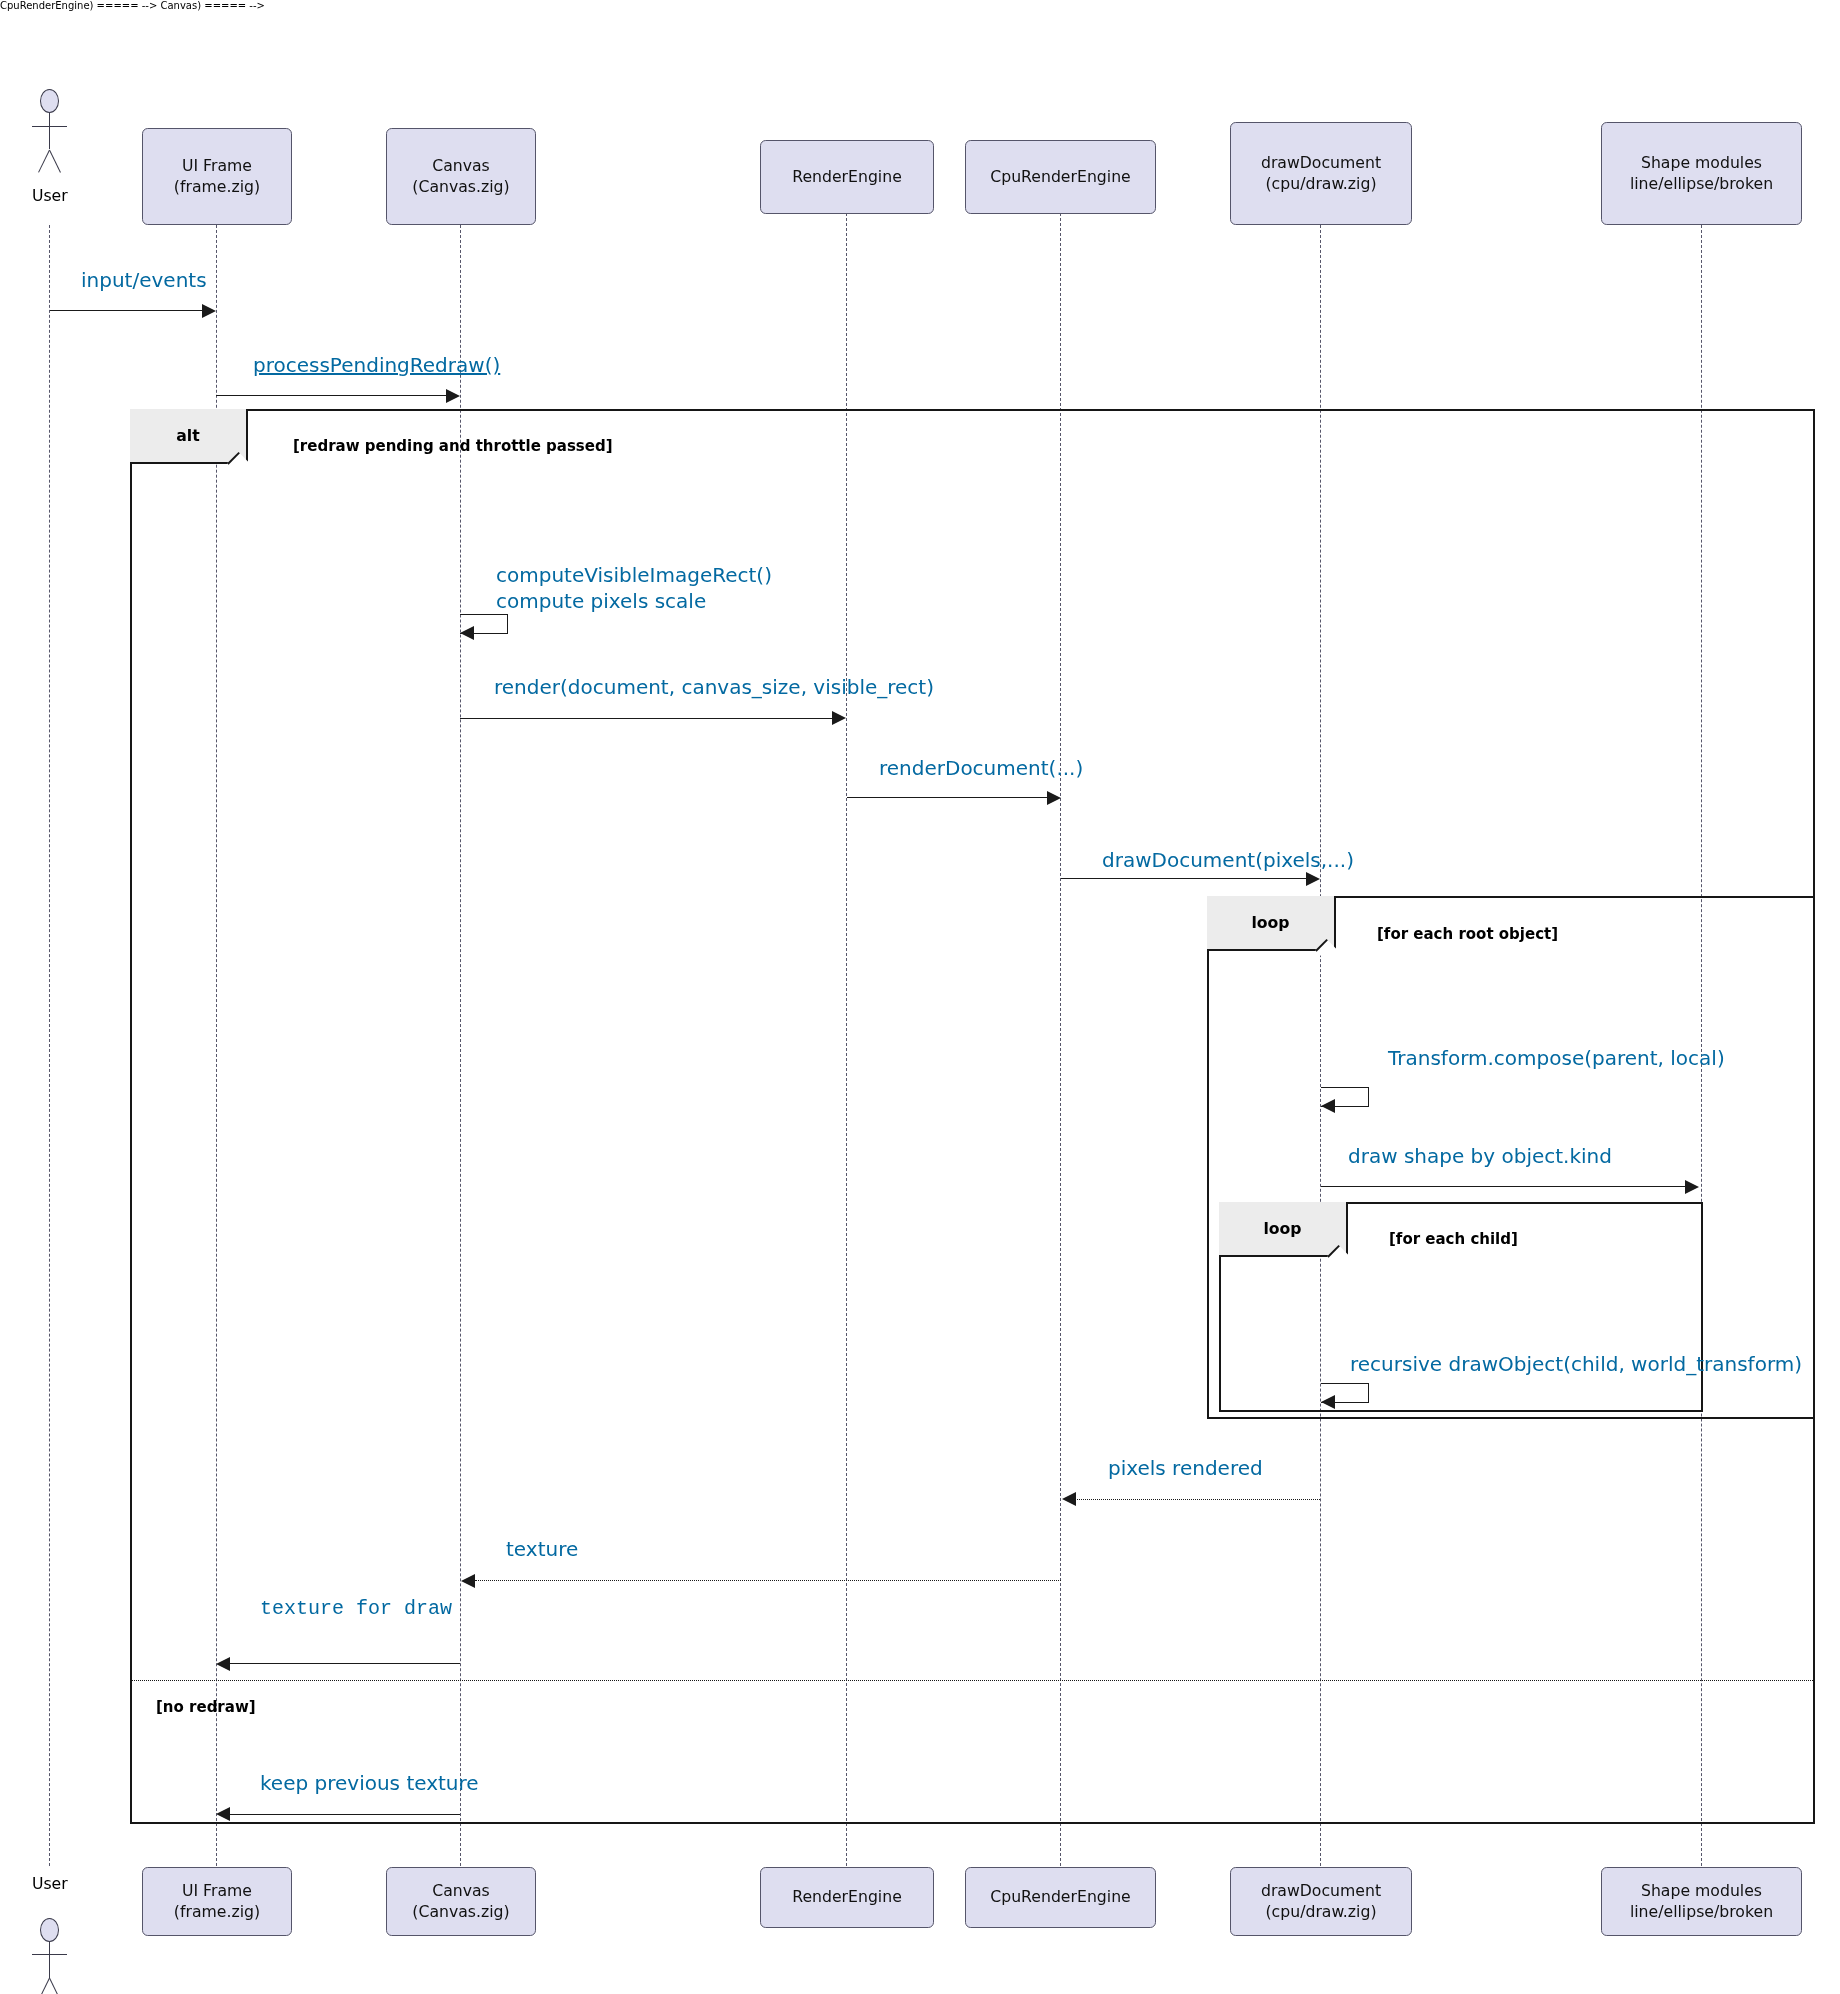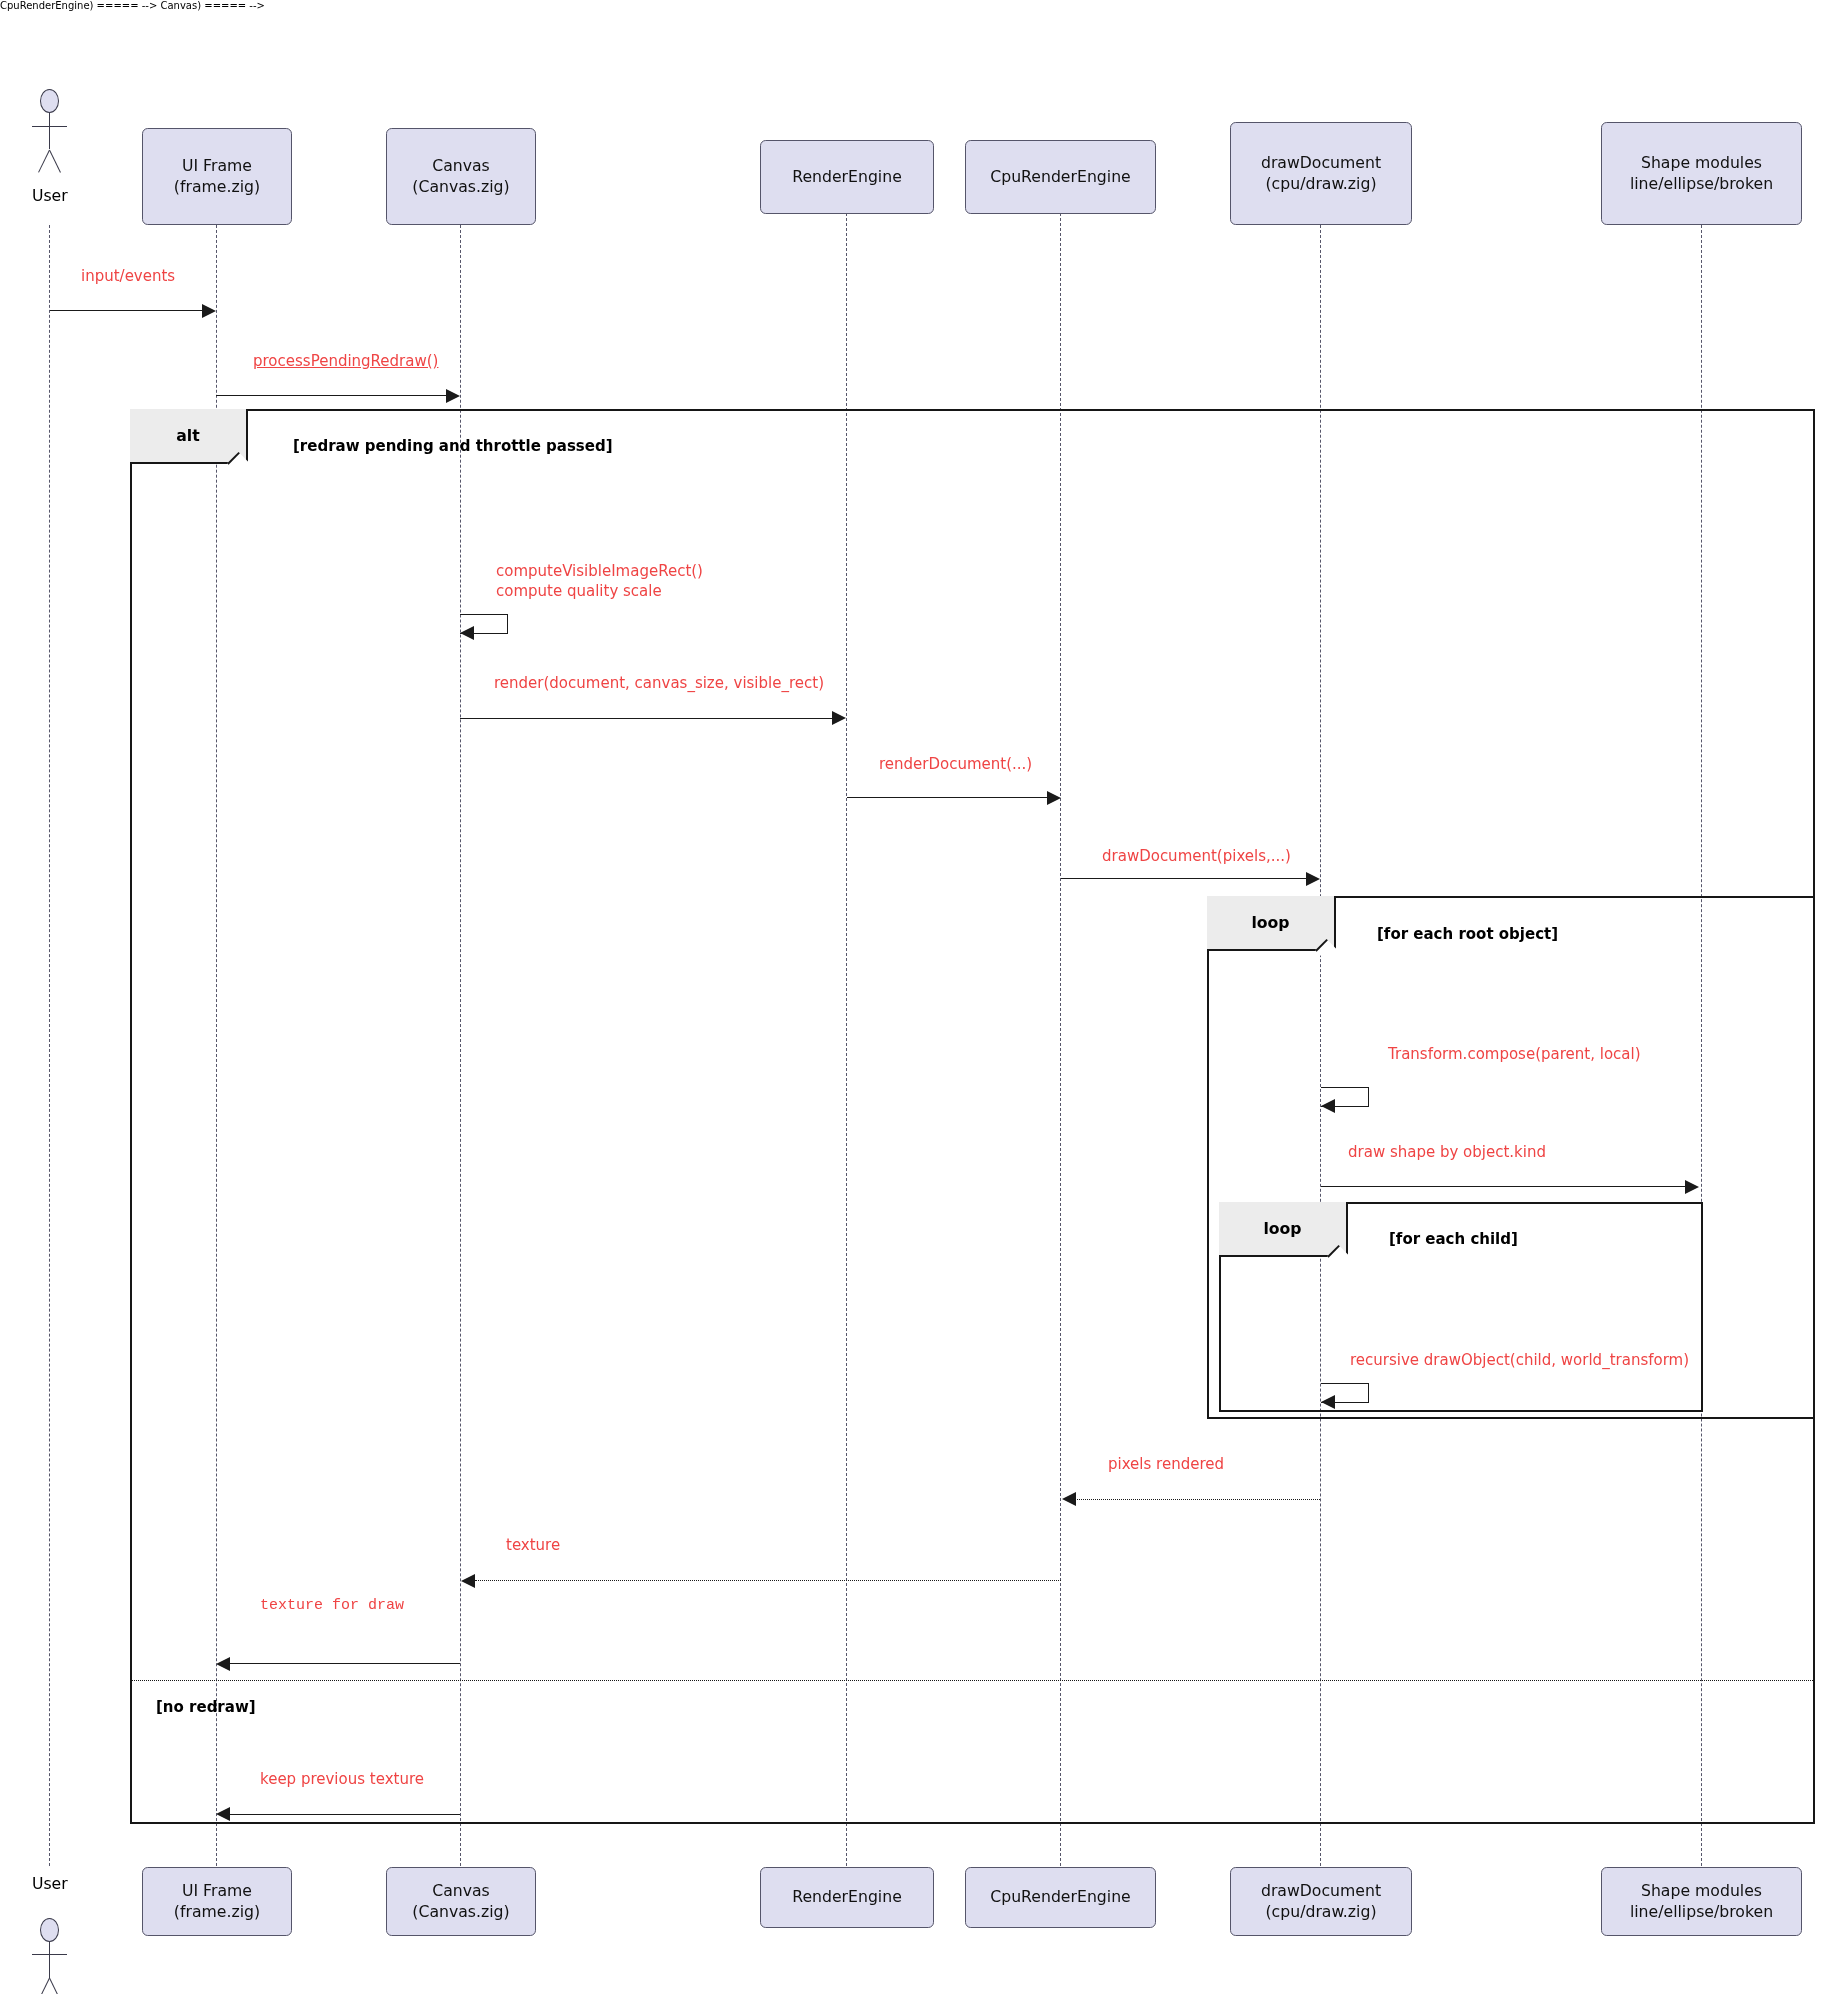--- a/index.html
+++ b/index.html
@@ -75,24 +75,24 @@
     left:0; right:0;
     text-align:center;
     font-size:15.7px;
     font-weight:bold;
     color:#000;
   }
 
   
   .msg-label {
     position:absolute;
-    font-size:15px;
+    font-size:20px;
     line-height:1.32;
     white-space:pre;
-    color:#ef4444;
+    color:#0369a1;
   }
   .msg-line {
     position:absolute;
     height:0;
     border-top:1.9px solid #1a1a1a;
   }
   .msg-line.dotted {
     border-top:1.9px dotted #1a1a1a;
   }
   .arrowhead {
@@ -255,21 +255,21 @@
   <div class="msg-line" style="left:50px; top:310px; width:152px;"></div>
   <div class="arrowhead right" style="left:202px; top:304px;"></div>
 
   
   <div class="msg-label" style="left:253px; top:352px;text-decoration:underline;">processPendingRedraw()</div>
   <div class="msg-line" style="left:216px; top:395px; width:230px;"></div>
   <div class="arrowhead right" style="left:446px; top:389px;"></div>
 
   
   <div class="msg-label" style="left:496px; top:562px;">computeVisibleImageRect()
-compute quality scale</div>
+compute pixels scale</div>
   <div class="selfmsg" style="left:460px; top:614px; width:48px; height:20px;"></div>
   <div class="arrowhead left" style="left:460px; top:626px;"></div>
 
   
   <div class="msg-label" style="left:494px; top:674px;">render(document, canvas_size, visible_rect)</div>
   <div class="msg-line" style="left:460px; top:718px; width:372px;"></div>
   <div class="arrowhead right" style="left:832px; top:711px;"></div>
 
   
   <div class="msg-label" style="left:879px; top:755px;">renderDocument(...)</div>

